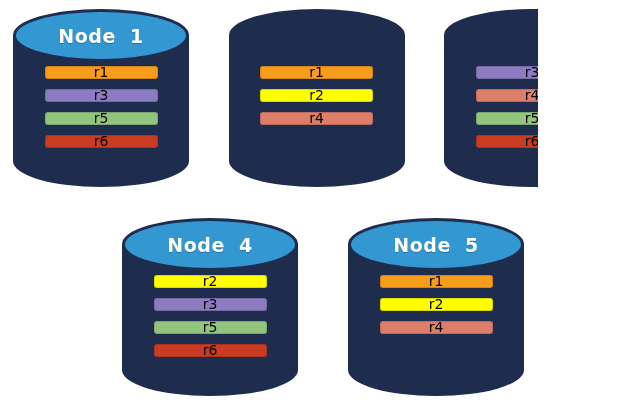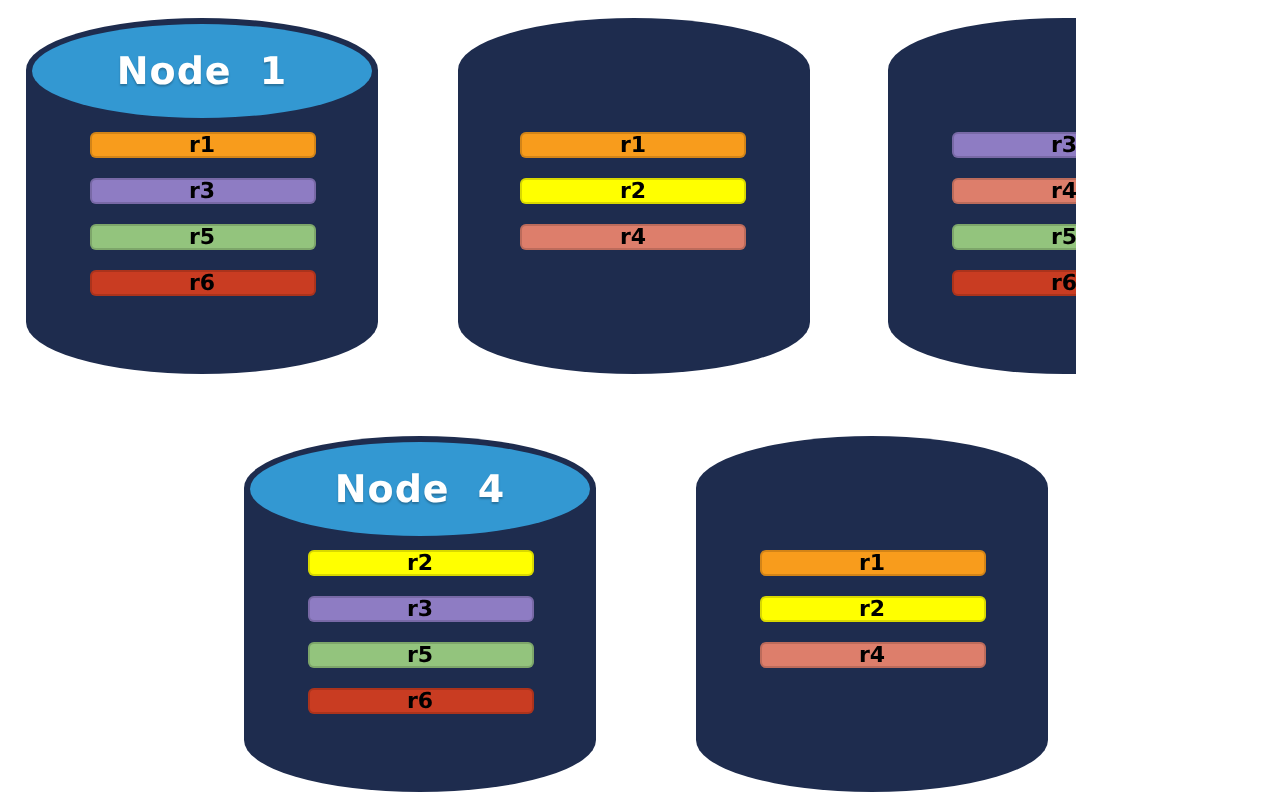--- a/index.html
+++ b/index.html
@@ -71,22 +71,22 @@
     width: 113px;
     height: 13px;
     border-radius: 3px;
     display: flex;
     align-items: center;
     justify-content: center;
     box-shadow: 0 0 0 1px rgba(0,0,0,0.15) inset;
   }
   .bar-label {
     color: #000000;
-    font-size: 11px;
-    font-weight: bold;
+    font-size: 14px;
+    font-weight: normal;
     line-height: 13px;
   }
 </style>
 </head>
 <body>
 
 <div class="canvas">
   <div class="row row-1">
       <div class="cylinder">
         <div class="cap">
@@ -151,20 +151,23 @@
           </div>
           <div class="bar" style="background: rgb(147, 196, 125);">
             <span class="bar-label">r5</span>
           </div>
           <div class="bar" style="background: rgb(201, 60, 34);">
             <span class="bar-label">r6</span>
           </div>
         </div>
       </div>
       <div class="cylinder">
+        <div class="cap">
+          <span class="cap-label">Node 5</span>
+        </div>
         <div class="bars">
           <div class="bar" style="background: rgb(248, 156, 28);">
             <span class="bar-label">r1</span>
           </div>
           <div class="bar" style="background: rgb(255, 255, 0);">
             <span class="bar-label">r2</span>
           </div>
           <div class="bar" style="background: rgb(221, 126, 107);">
             <span class="bar-label">r4</span>
           </div>

